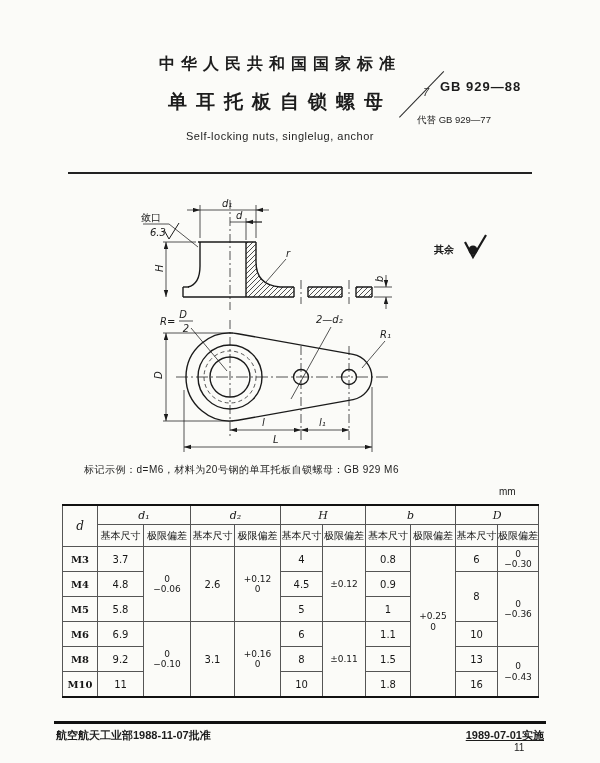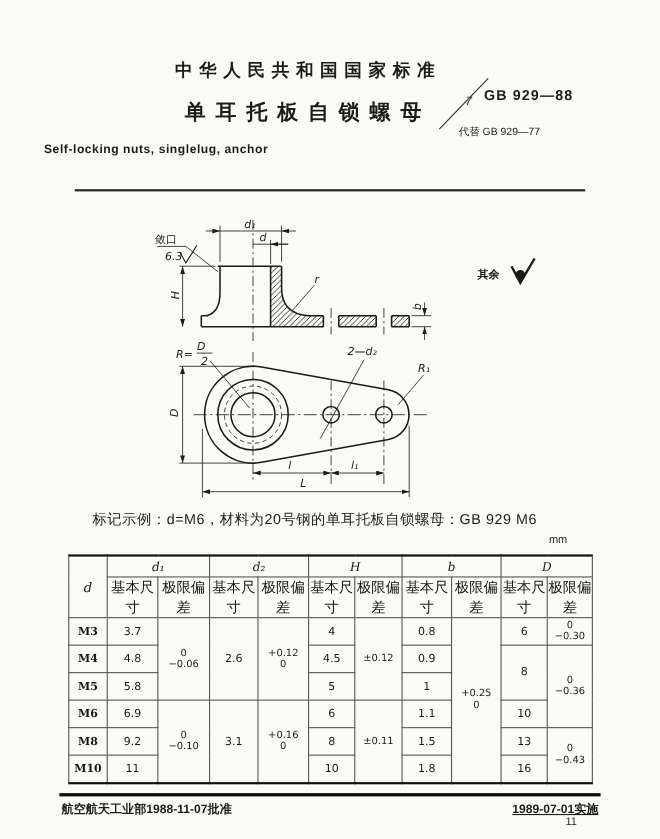--- a/index.html
+++ b/index.html
@@ -4,36 +4,36 @@
 <style>
   html,body{margin:0;padding:0;background:#e8e8e6;}
   .page{
     position:relative;width:600px;height:763px;margin:0 auto;
     background:#fbfbf8;color:#1c1c1c;overflow:hidden;
     font-family:"Liberation Sans",sans-serif;
   }
   .abs{position:absolute;}
   .t-national{top:54px;left:0;width:560px;text-align:center;font-size:16px;font-weight:bold;letter-spacing:6px;}
   .t-cn{top:89px;left:0;width:560px;text-align:center;font-size:19px;font-weight:bold;letter-spacing:9px;}
-  .t-en{top:130px;left:0;width:560px;text-align:left;font-size:11px;font-weight:bold;letter-spacing:0.5px;padding-left:40px;}
+  .t-en{top:130px;left:0;width:560px;text-align:center;font-size:11px;font-weight:normal;letter-spacing:0.5px;}
   .std-no{top:79px;left:440px;font-size:13px;font-weight:bold;letter-spacing:1px;}
   .replaces{top:102px;left:417px;font-size:9.5px;margin-top:12px;}
   .hand-slash{top:117px;left:399px;width:64px;border-top:1.6px solid #2a2a2a;transform:rotate(-46deg);transform-origin:0 0;}
   .hand-7{top:86px;left:423px;font-size:11px;font-style:italic;color:#333;}
   .rule-1{top:172px;left:68px;width:464px;height:2px;background:#222;}
-  .marking{top:463px;left:84px;font-size:13px;letter-spacing:0.5px;}
+  .marking{top:463px;left:84px;font-size:10px;letter-spacing:0.5px;}
   .unit{top:486px;left:499px;font-size:10px;}
   .tbl-wrap{top:504px;left:62px;}
   table{border-collapse:collapse;table-layout:fixed;width:476px;
     font-family:"DejaVu Sans",sans-serif;color:#161616;
     border-top:2.5px solid #111;border-bottom:2.5px solid #111;}
   td,th{border:1px solid #555;text-align:center;vertical-align:middle;padding:0;font-weight:normal;}
   th.grp{font-family:"DejaVu Serif",serif;font-style:italic;font-size:11px;height:18px;}
   th.dcol{font-family:"DejaVu Serif",serif;font-style:italic;font-size:12px;}
-  th.sub{font-size:13px;height:21px;letter-spacing:0px;}
+  th.sub{font-size:10px;height:21px;letter-spacing:0px;}
   td{font-size:10px;height:24px;}
   td.tol{font-size:9px;line-height:1.15;white-space:pre-line;}
   td.mcol{font-size:10px;font-weight:bold;font-family:"DejaVu Serif",serif;}
   .footer-rule{top:721px;left:54px;width:492px;height:3px;background:#111;}
   .approved{top:728px;left:56px;font-size:11px;font-weight:bold;text-align:center;}
   .implemented{top:728px;right:56px;font-size:11px;font-weight:bold;text-decoration:underline;}
   .page-no{top:742px;left:514px;font-size:10px;}
   svg text{fill:#1c1c1c;}
   .dimtxt{font-family:"DejaVu Sans",sans-serif;font-style:italic;font-size:10px;}
   .cjktxt{font-family:"Liberation Sans",sans-serif;font-size:10px;}

